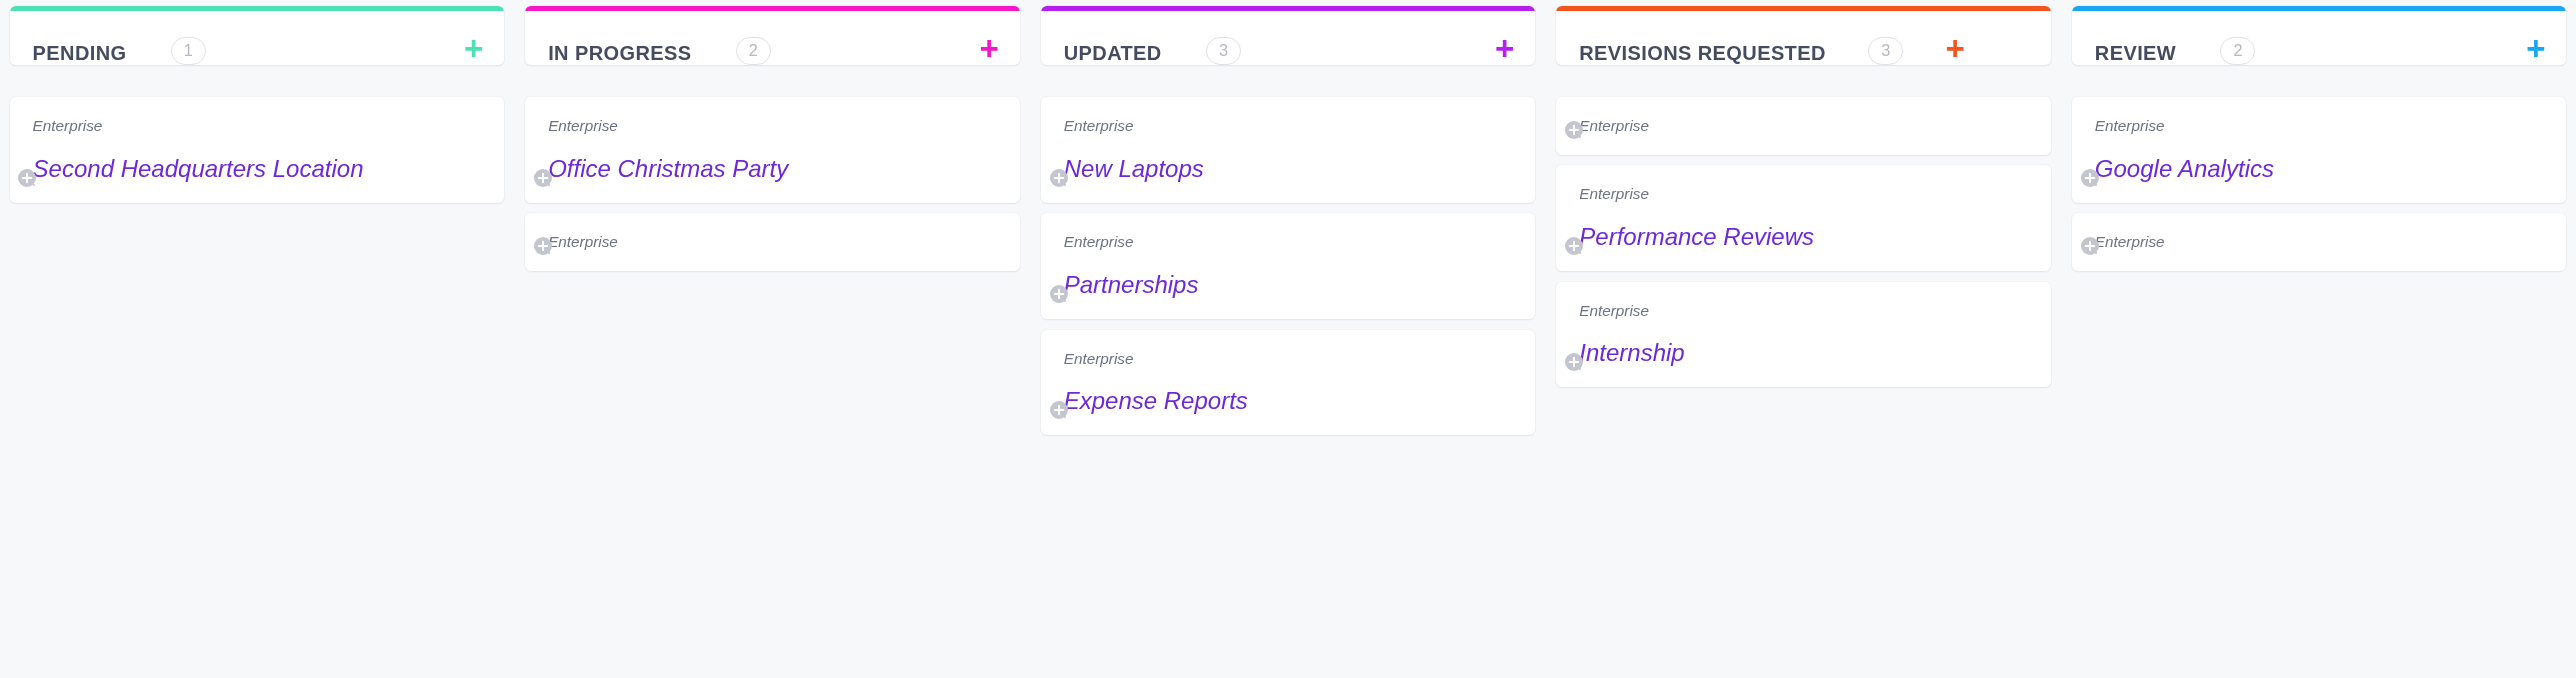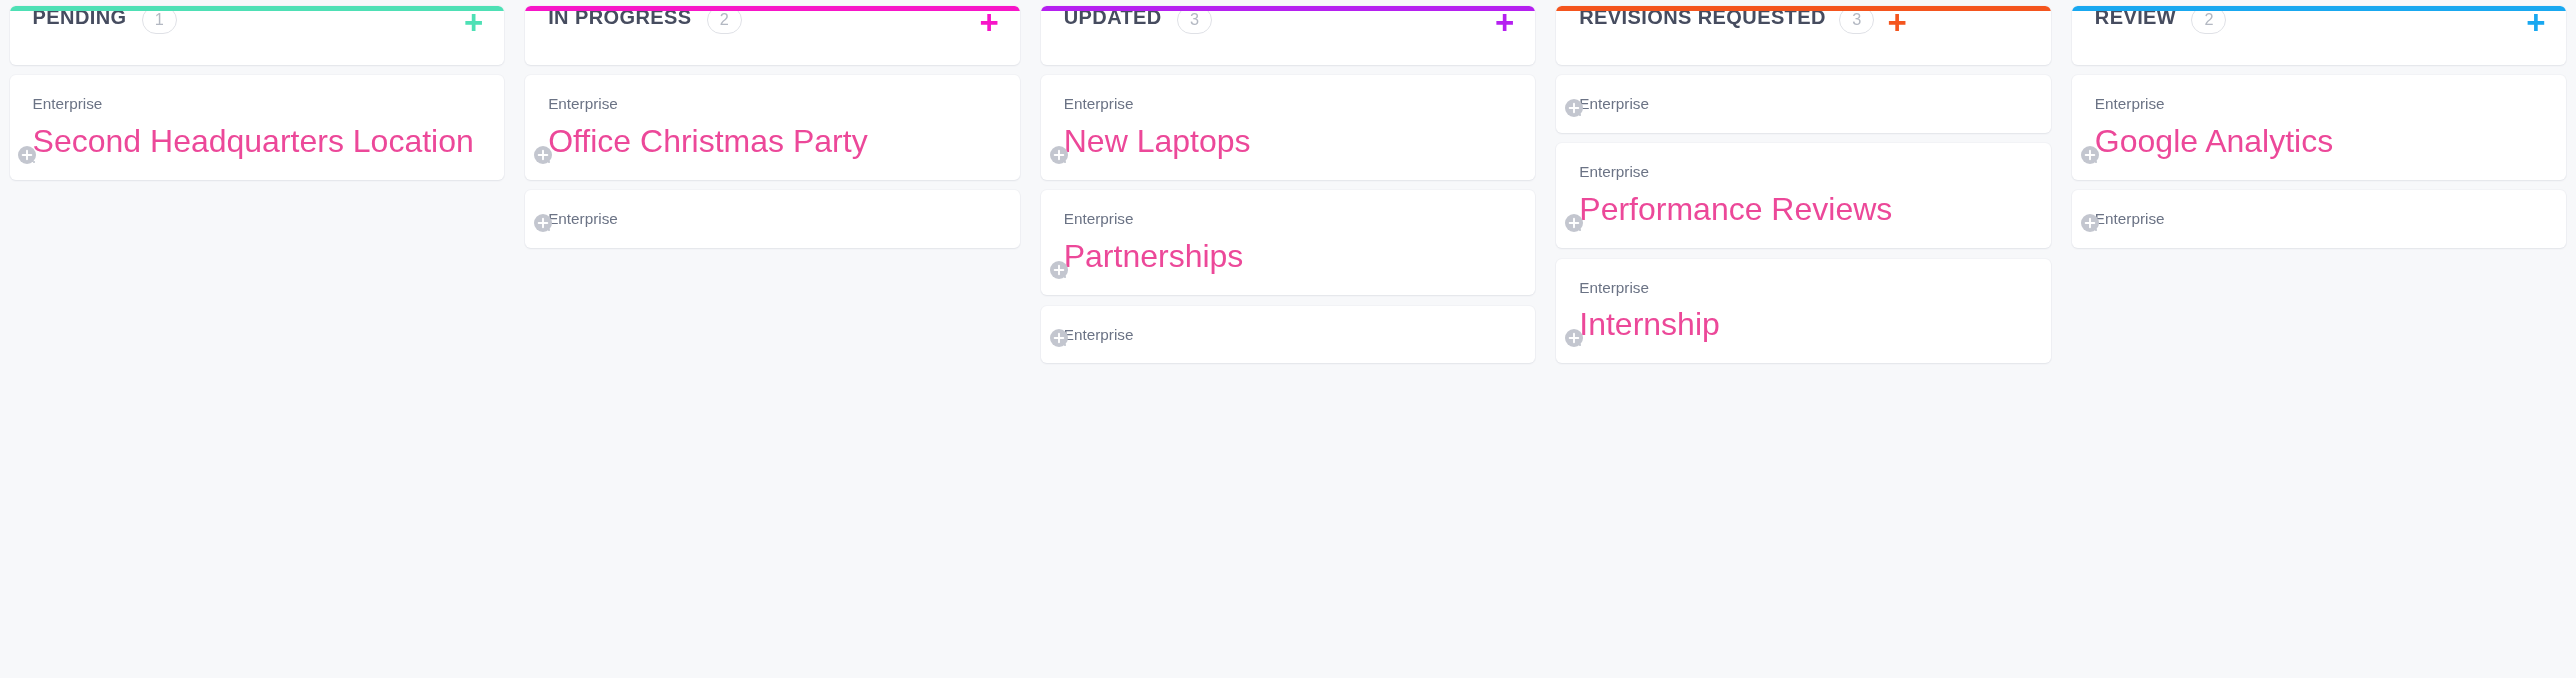--- a/index.html
+++ b/index.html
@@ -35,25 +35,26 @@
   }
 
   
   .col-header {
     position: relative;
     background: #ffffff;
     border-radius: 5.8px;
     height: 59px;
     margin-top: 5.8px;
     display: flex;
-    align-items: flex-start;
+    align-items: flex-end;
     padding: 0 21px 0 23px;
     box-sizing: border-box;
     box-shadow: 0 1px 1.9px rgba(26,40,66,0.07), 0 0 0 1px rgba(26,40,66,0.025);
     overflow: hidden;
+    gap: 29px;
   }
   .col-accent {
     position: absolute;
     top: 0;
     left: 0;
     right: 0;
     height: 4.8px;
     border-radius: 5.8px 5.8px 0 0;
   }
   .col-title {
@@ -88,40 +89,41 @@
     cursor: pointer;
   }
   .col-header.tight .col-count { margin-left: 13.4px; }
   .col-header.tight .col-add { margin-left: 3.8px; }
 
   
   .card-list {
     display: flex;
     flex-direction: column;
     gap: 10.5px;
-    padding-top: 10px;
+    padding-top: 32px;
+    font-style: italic;
   }
 
   .card {
     background: #ffffff;
     border-radius: 5.8px;
     padding: 19px 23px 19px 23px;
     box-sizing: border-box;
     box-shadow: 0 1px 1.9px rgba(26,40,66,0.07), 0 0 0 1px rgba(26,40,66,0.025);
     cursor: pointer;
   }
   .card-tag {
     font-size: 15.3px;
     color: #6b7385;
     line-height: 1.3;
   }
   .card-title {
-    font-size: 32px;
-    color: #ec4899;
-    margin-top: 7px;
+    font-size: 24px;
+    color: #6d28d9;
+    margin-top: 18px;
     line-height: 1.25;
     white-space: nowrap;
   }
 
   
   .avatar {
     position: relative;
     width: 35px;
     height: 35px;
     margin-top: 18px;
@@ -202,21 +204,21 @@
               <circle cx="10" cy="10" r="10" fill="#c3c6cf"></circle>
               <path d="M10 5.2 V14.8 M5.2 10 H14.8" stroke="#ffffff" stroke-width="2.1" stroke-linecap="round"></path>
             </svg></span></div>
         <div class="card"><div class="card-tag">Enterprise</div><div class="card-title">Partnerships</div><span class="avatar"><span class="avatar-ring"></span><svg class="avatar-person" viewBox="0 0 36 36">
               <circle cx="17" cy="13.5" r="5" fill="none" stroke="#c9ccd4" stroke-width="1.6"></circle>
               <path d="M8.5 28.5 a8.8 8.8 0 0 1 17 0" fill="none" stroke="#c9ccd4" stroke-width="1.6"></path>
             </svg><svg class="avatar-plus" viewBox="0 0 20 20">
               <circle cx="10" cy="10" r="10" fill="#c3c6cf"></circle>
               <path d="M10 5.2 V14.8 M5.2 10 H14.8" stroke="#ffffff" stroke-width="2.1" stroke-linecap="round"></path>
             </svg></span></div>
-        <div class="card"><div class="card-tag">Enterprise</div><span class="avatar"><span class="avatar-ring"></span><svg class="avatar-person" viewBox="0 0 36 36">
+        <div class="card"><div class="card-tag">Enterprise</div><div class="card-title">Expense Reports</div><span class="avatar"><span class="avatar-ring"></span><svg class="avatar-person" viewBox="0 0 36 36">
               <circle cx="17" cy="13.5" r="5" fill="none" stroke="#c9ccd4" stroke-width="1.6"></circle>
               <path d="M8.5 28.5 a8.8 8.8 0 0 1 17 0" fill="none" stroke="#c9ccd4" stroke-width="1.6"></path>
             </svg><svg class="avatar-plus" viewBox="0 0 20 20">
               <circle cx="10" cy="10" r="10" fill="#c3c6cf"></circle>
               <path d="M10 5.2 V14.8 M5.2 10 H14.8" stroke="#ffffff" stroke-width="2.1" stroke-linecap="round"></path>
             </svg></span></div>
       </div>
     </div>
     <div class="column">
       <div class="col-header tight">

